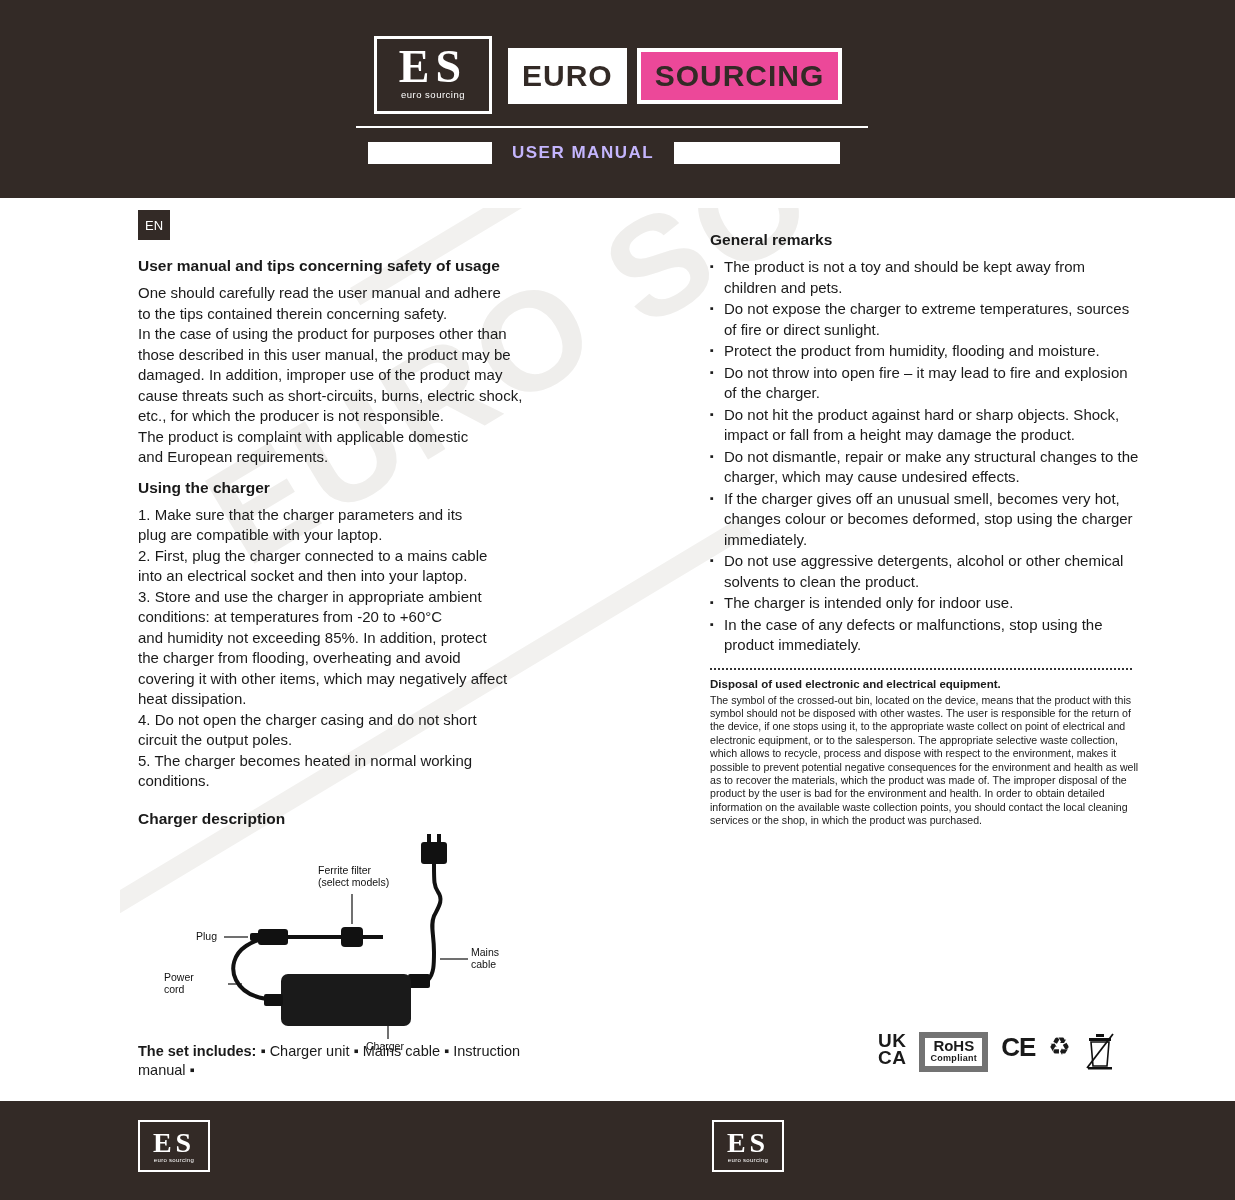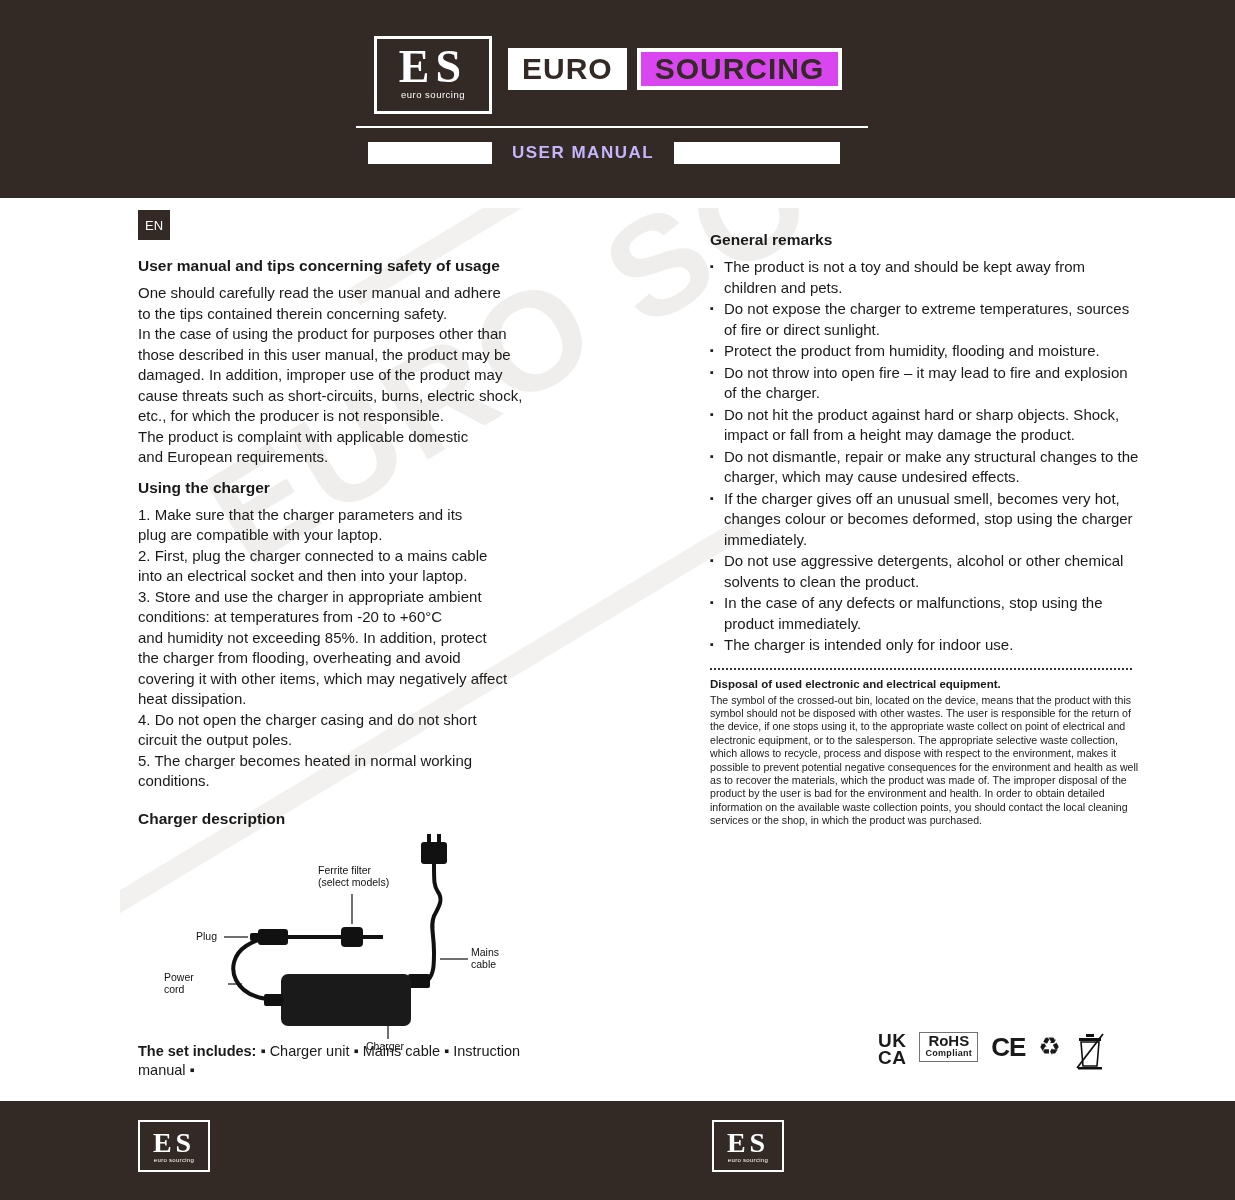--- a/index.html
+++ b/index.html
@@ -24,30 +24,30 @@
     display:flex;flex-direction:column;align-items:center;justify-content:center;
   }
   .logo-es{
     color:#ffffff;font-family:"Liberation Serif", serif;font-weight:bold;
     font-size:46px;letter-spacing:6px;line-height:40px;margin-top:-4px;
   }
   .logo-sub{
     color:#ffffff;font-size:9.5px;letter-spacing:0.5px;margin-top:2px;
   }
   .wordmark{
-    position:absolute;left:508px;top:48px;height:42px;
+    position:absolute;left:508px;top:48px;height:56px;
     display:flex;align-items:stretch;
   }
   .wm-euro{
     background:#ffffff;color:#332a26;font-weight:bold;font-size:30px;
     letter-spacing:1px;display:flex;align-items:center;padding:0 14px;
   }
   .wm-gap{width:10px;}
   .wm-sourcing{
-    background:#d946ef;color:#332a26;font-weight:bold;font-size:30px;
+    background:#ec4899;color:#332a26;font-weight:bold;font-size:30px;
     letter-spacing:1px;display:flex;align-items:center;padding:0 14px;
     border:4px solid #ffffff;box-sizing:border-box;
   }
   .hr-line{
     position:absolute;left:356px;top:126px;width:512px;height:2px;background:#ffffff;
   }
   .manual-row{
     position:absolute;left:368px;top:140px;width:486px;height:26px;
     display:flex;align-items:center;
   }
@@ -122,21 +122,21 @@
   }
   .set-includes b{font-weight:bold;}
 
   
   .marks{
     position:absolute;left:878px;top:1032px;width:260px;height:52px;
     display:flex;align-items:flex-start;gap:13px;
   }
   .ukca{font-size:19px;font-weight:bold;line-height:17px;letter-spacing:0.5px;}
   .rohs{
-    border:1px solid #737373;padding:2px 5px;text-align:center;line-height:12px;
+    border:6px solid #737373;padding:2px 5px;text-align:center;line-height:12px;
   }
   .rohs .r1{font-size:15px;font-weight:bold;}
   .rohs .r2{font-size:9px;font-weight:bold;letter-spacing:0.3px;}
   .ce{font-size:26px;font-weight:bold;letter-spacing:-1px;}
   .recyc{font-size:25px;}
   .weee{position:relative;width:32px;height:36px;}
 
   
   .footer-band{
     position:absolute;left:0;top:1101px;width:1235px;height:99px;background:#332a26;
@@ -272,22 +272,22 @@
     <h3 class="sec">General remarks</h3>
     <ul class="bullets">
       <li>The product is not a toy and should be kept away from children and pets.</li>
       <li>Do not expose the charger to extreme temperatures, sources of fire or direct sunlight.</li>
       <li>Protect the product from humidity, flooding and moisture.</li>
       <li>Do not throw into open fire – it may lead to fire and explosion of the charger.</li>
       <li>Do not hit the product against hard or sharp objects. Shock, impact or fall from a height may damage the product.</li>
       <li>Do not dismantle, repair or make any structural changes to the charger, which may cause undesired effects.</li>
       <li>If the charger gives off an unusual smell, becomes very hot, changes colour or becomes deformed, stop using the charger immediately.</li>
       <li>Do not use aggressive detergents, alcohol or other chemical solvents to clean the product.</li>
+      <li>The charger is intended only for indoor use.</li>
       <li>In the case of any defects or malfunctions, stop using the product immediately.</li>
-      <li>The charger is intended only for indoor use.</li>
     </ul>
 
     <div class="dotted"></div>
 
     <p class="disposal-title">Disposal of used electronic and electrical equipment.</p>
     <p class="disposal-text">The symbol of the crossed-out bin, located on the device, means that the product with this symbol should not be disposed with other wastes. The user is responsible for the return of the device, if one stops using it, to the appropriate waste collect on point of electrical and electronic equipment, or to the salesperson. The appropriate selective waste collection, which allows to recycle, process and dispose with respect to the environment, makes it possible to prevent potential negative consequences for the environment and health as well as to recover the materials, which the product was made of. The improper disposal of the product by the user is bad for the environment and health. In order to obtain detailed information on the available waste collection points, you should contact the local cleaning services or the shop, in which the product was purchased.</p>
   </div>
 
   <div class="marks">
     <div class="ukca">

